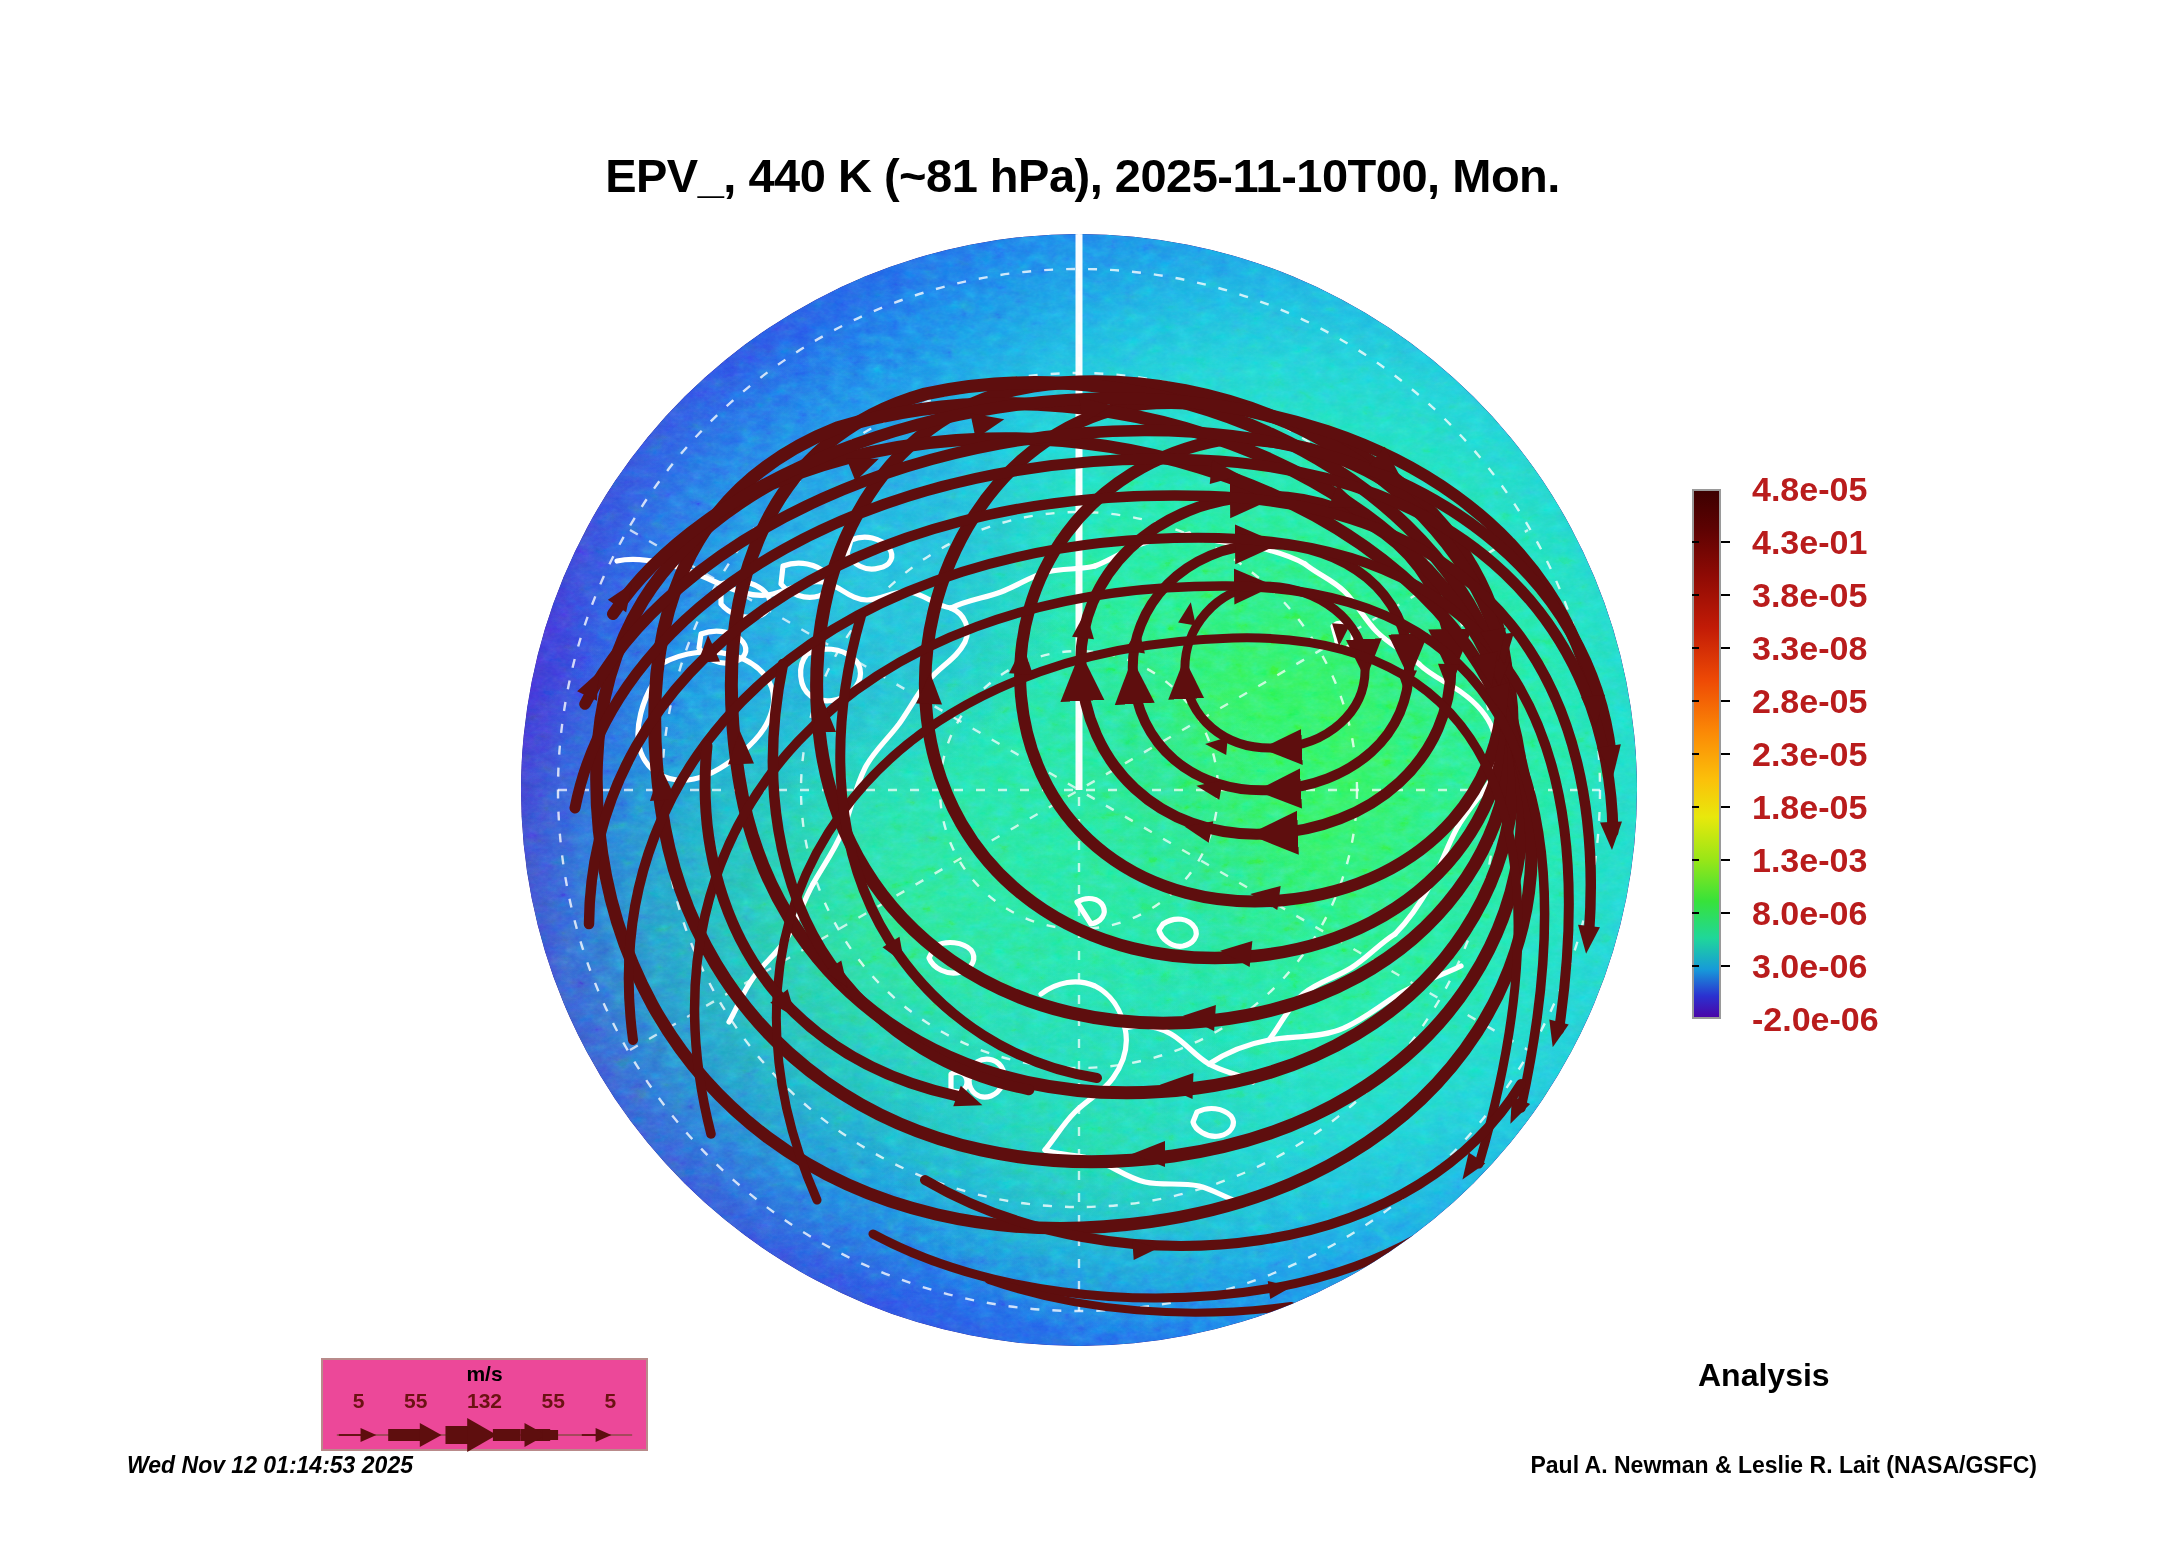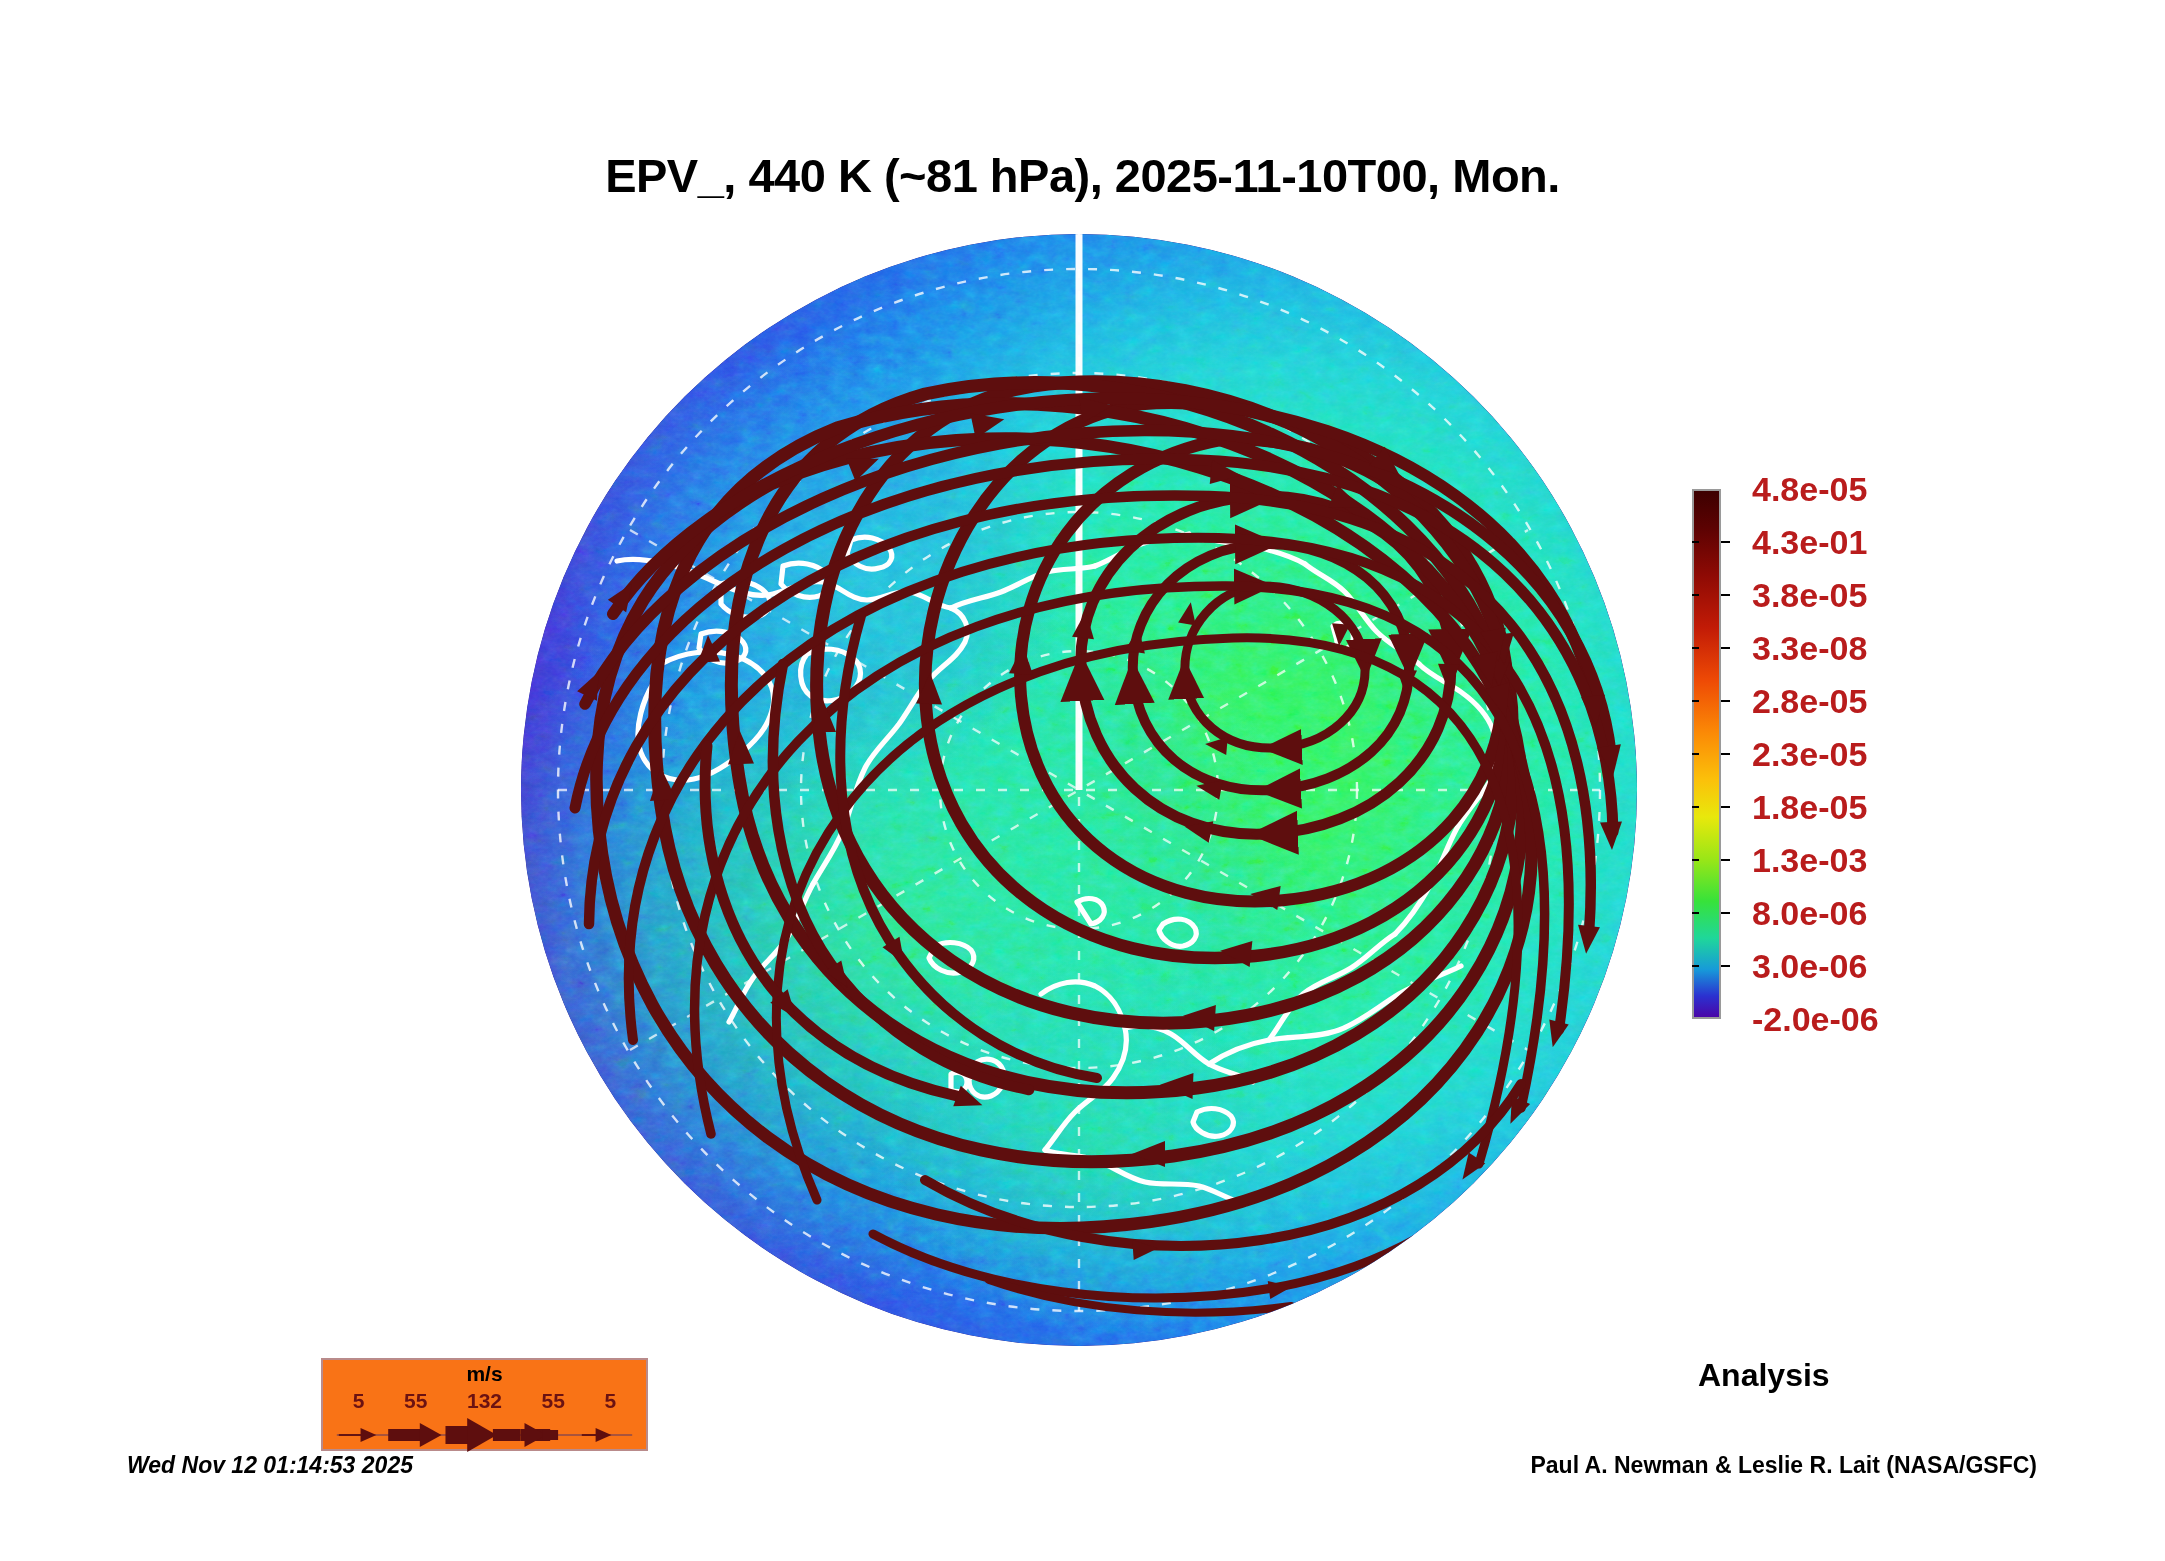--- a/index.html
+++ b/index.html
@@ -152,21 +152,21 @@
     white-space: nowrap;
     transform: translateY(-50%);
   }
 
   
   #wind-legend {
     position: absolute;
     left: 321px; top: 1358px;
     width: 327px; height: 93px;
     border: 2px solid #b98b8b;
-    background: #f97316;
+    background: #ec4899;
   }
   #wind-legend-unit {
     position: absolute;
     top: 2px; left: 0; width: 100%;
     text-align: center;
     font-size: 21px;
     font-weight: bold;
     color: #000000;
   }
   #wind-legend-values {

